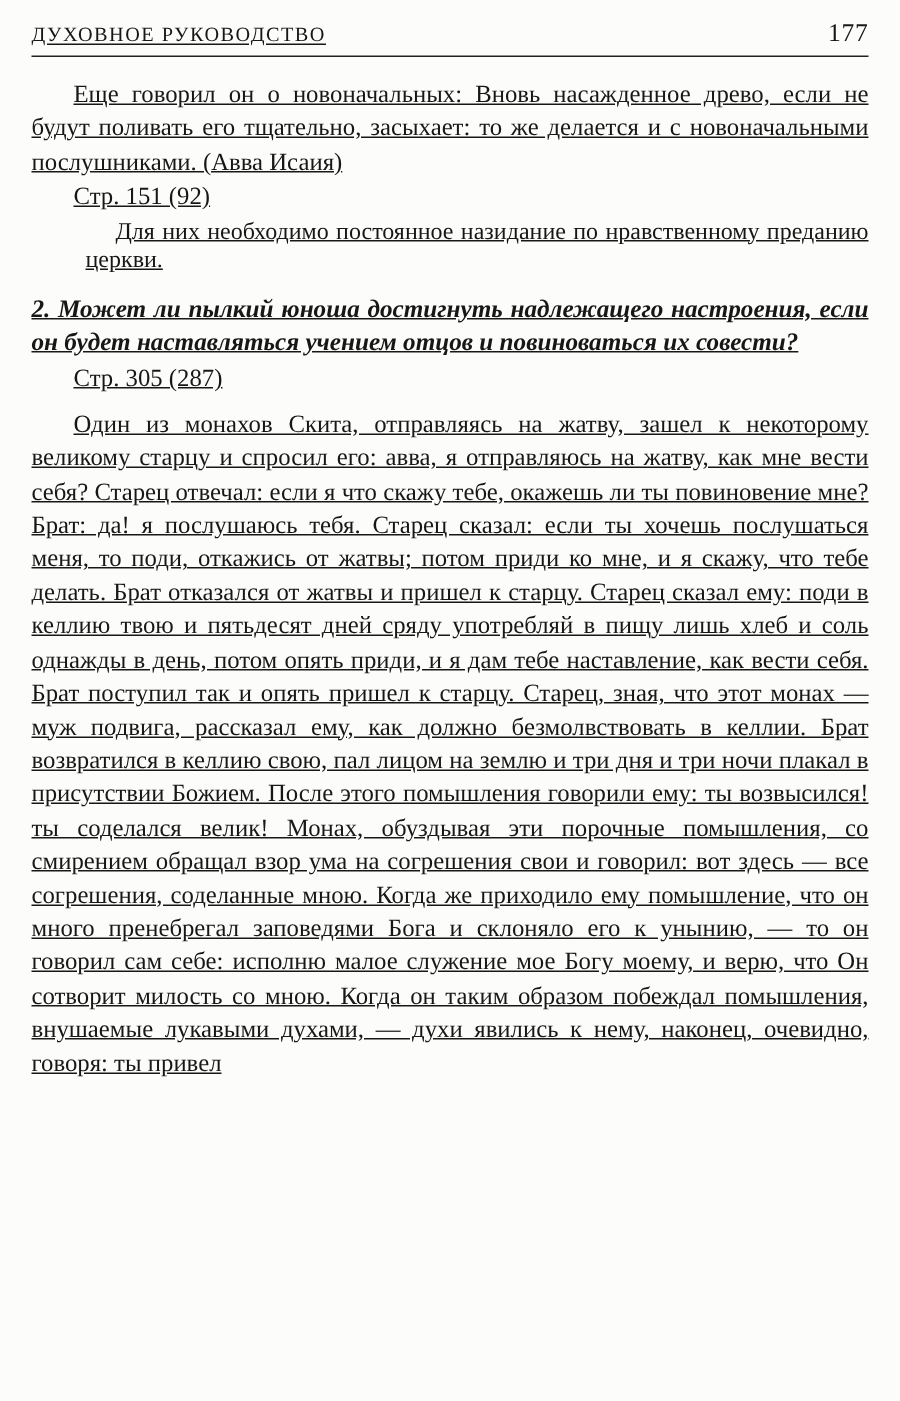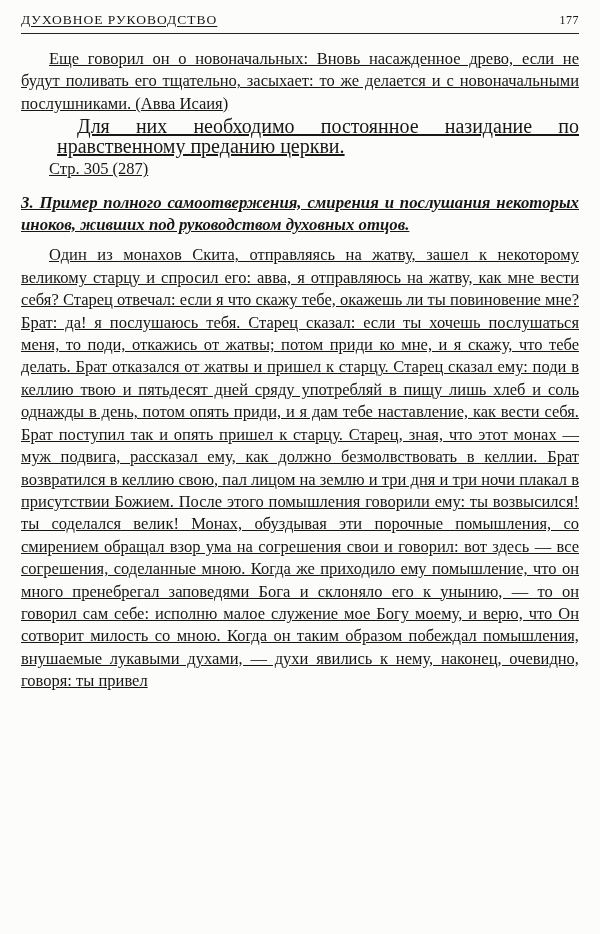--- a/index.html
+++ b/index.html
@@ -28,42 +28,42 @@
     padding-bottom: 5px;
     margin-bottom: 14px;
   }
   .running-title {
     font-size: 13.5px;
     letter-spacing: 1px;
     text-decoration: underline;
     text-underline-offset: 2px;
   }
   .page-number {
-    font-size: 12px;
+    font-size: 17px;
     letter-spacing: 0.5px;
   }
   .body-text {
     font-size: 16.5px;
     line-height: 22.4px;
     text-align: justify;
     hyphens: auto;
   }
   p { margin: 0; text-decoration: underline; }
   .para {
     text-indent: 28px;
     margin-top: 8px;
   }
   .para.first { margin-top: 14px; }
   .ref {
     text-indent: 28px;
     margin-top: 1px;
   }
   .note {
     margin: 2px 0 2px 36px;
-    font-size: 20px;
+    font-size: 16px;
     line-height: 19.5px;
     text-indent: 20px;
     text-align: justify;
   }
   .heading {
     font-weight: bold;
     font-style: italic;
     text-indent: 0;
     margin-top: 11px;
     margin-bottom: 2px;
@@ -78,25 +78,26 @@
 
   <div class="header">
     <span class="running-title">ДУХОВНОЕ РУКОВОДСТВО</span>
     <span class="page-number">177</span>
   </div>
 
   <div class="body-text">
 
     <p class="para first">Еще говорил он о новоначальных: Вновь насажденное древо, если не будут поливать его тщательно, засыхает: то же делается и с новоначальными послушниками. (Авва Исаия)</p>
 
+    <p class="ref">Стр. 151 (92)</p>
 
     <p class="note">Для них необходимо постоянное назидание по нравственному преданию церкви.</p>
 
+    <p class="heading">2. Может ли пылкий юноша достигнуть надлежащего настроения, если он будет наставляться учением отцов и повиноваться их совести?</p>
 
 
     <p class="ref">Стр. 305 (287)</p>
 
-    <p class="heading">3. Пример полного самоотвержения, смирения и послушания некоторых иноков, живших под руководством духовных отцов.</p>
 
     <p class="para">Один из монахов Скита, отправляясь на жатву, зашел к некоторому великому старцу и спросил его: авва, я отправляюсь на жатву, как мне вести себя? Старец отвечал: если я что скажу тебе, окажешь ли ты повиновение мне? Брат: да! я послушаюсь тебя. Старец сказал: если ты хочешь послушаться меня, то поди, откажись от жатвы; потом приди ко мне, и я скажу, что тебе делать. Брат отказался от жатвы и пришел к старцу. Старец сказал ему: поди в келлию твою и пятьдесят дней сряду употребляй в пищу лишь хлеб и соль однажды в день, потом опять приди, и я дам тебе наставление, как вести себя. Брат поступил так и опять пришел к старцу. Старец, зная, что этот монах — муж подвига, рассказал ему, как должно безмолвствовать в келлии. Брат возвратился в келлию свою, пал лицом на землю и три дня и три ночи плакал в присутствии Божием. После этого помышления говорили ему: ты возвысился! ты соделался велик! Монах, обуздывая эти порочные помышления, со смирением обращал взор ума на согрешения свои и говорил: вот здесь — все согрешения, соделанные мною. Когда же приходило ему помышление, что он много пренебрегал заповедями Бога и склоняло его к унынию, — то он говорил сам себе: исполню малое служение мое Богу моему, и верю, что Он сотворит милость со мною. Когда он таким образом побеждал помышления, внушаемые лукавыми духами, — духи явились к нему, наконец, очевидно, говоря: ты привел</p>
 
   </div>
 </div>
 
 </body></html>

